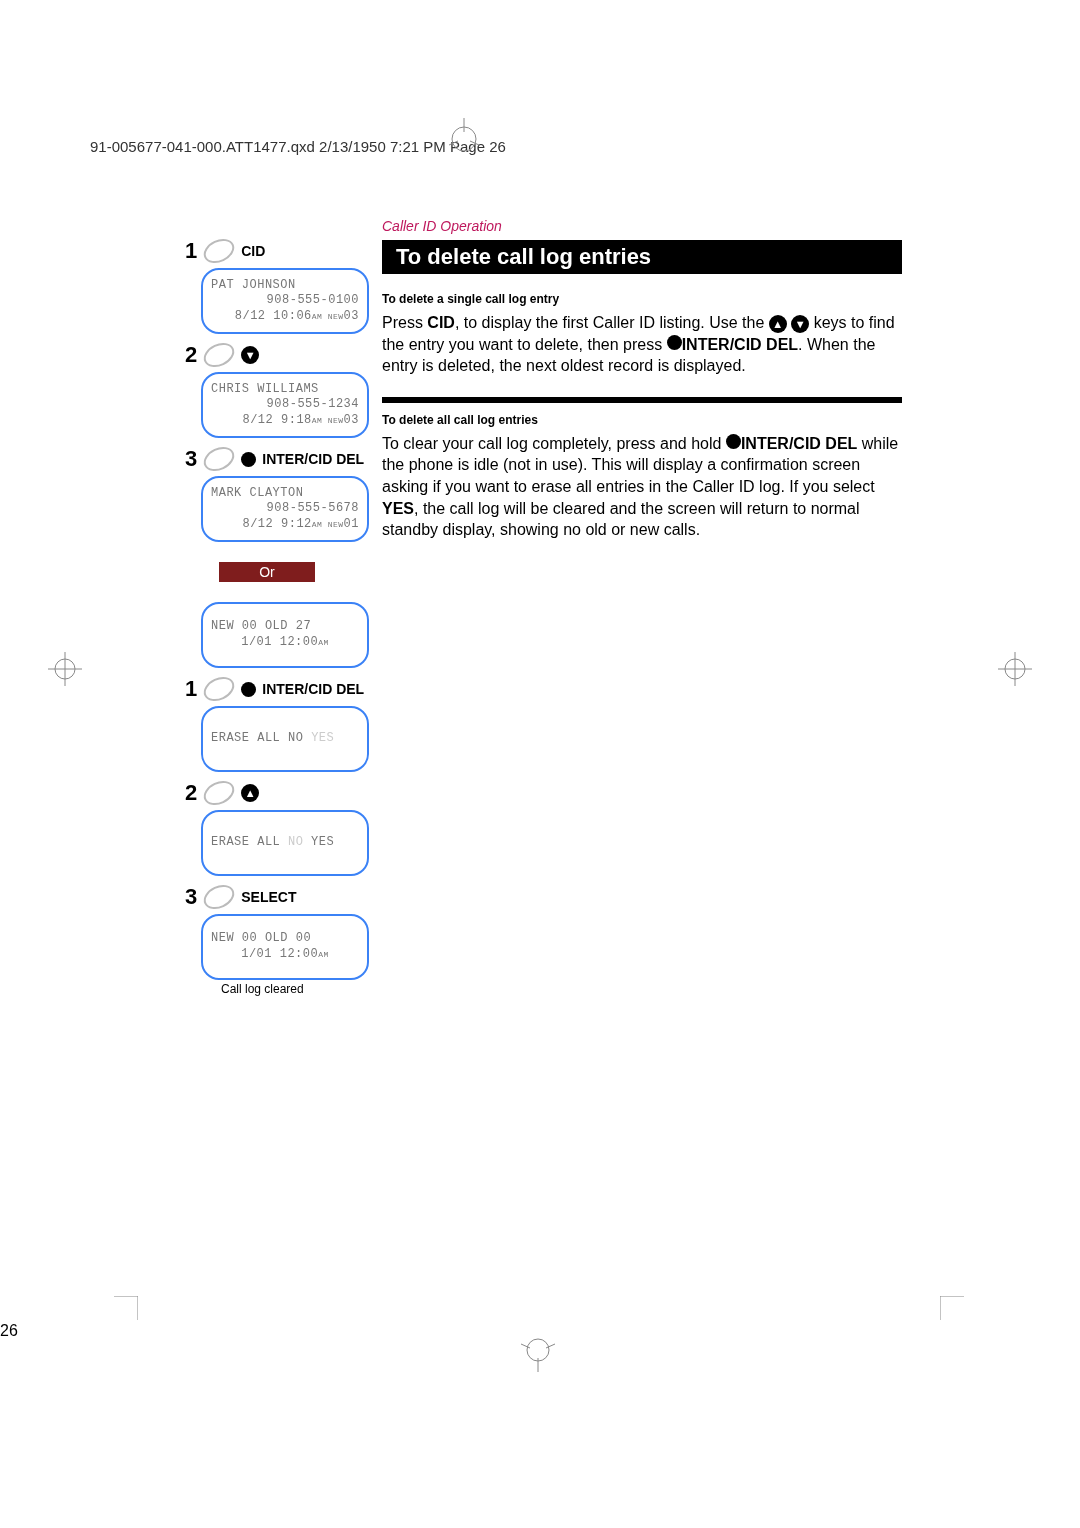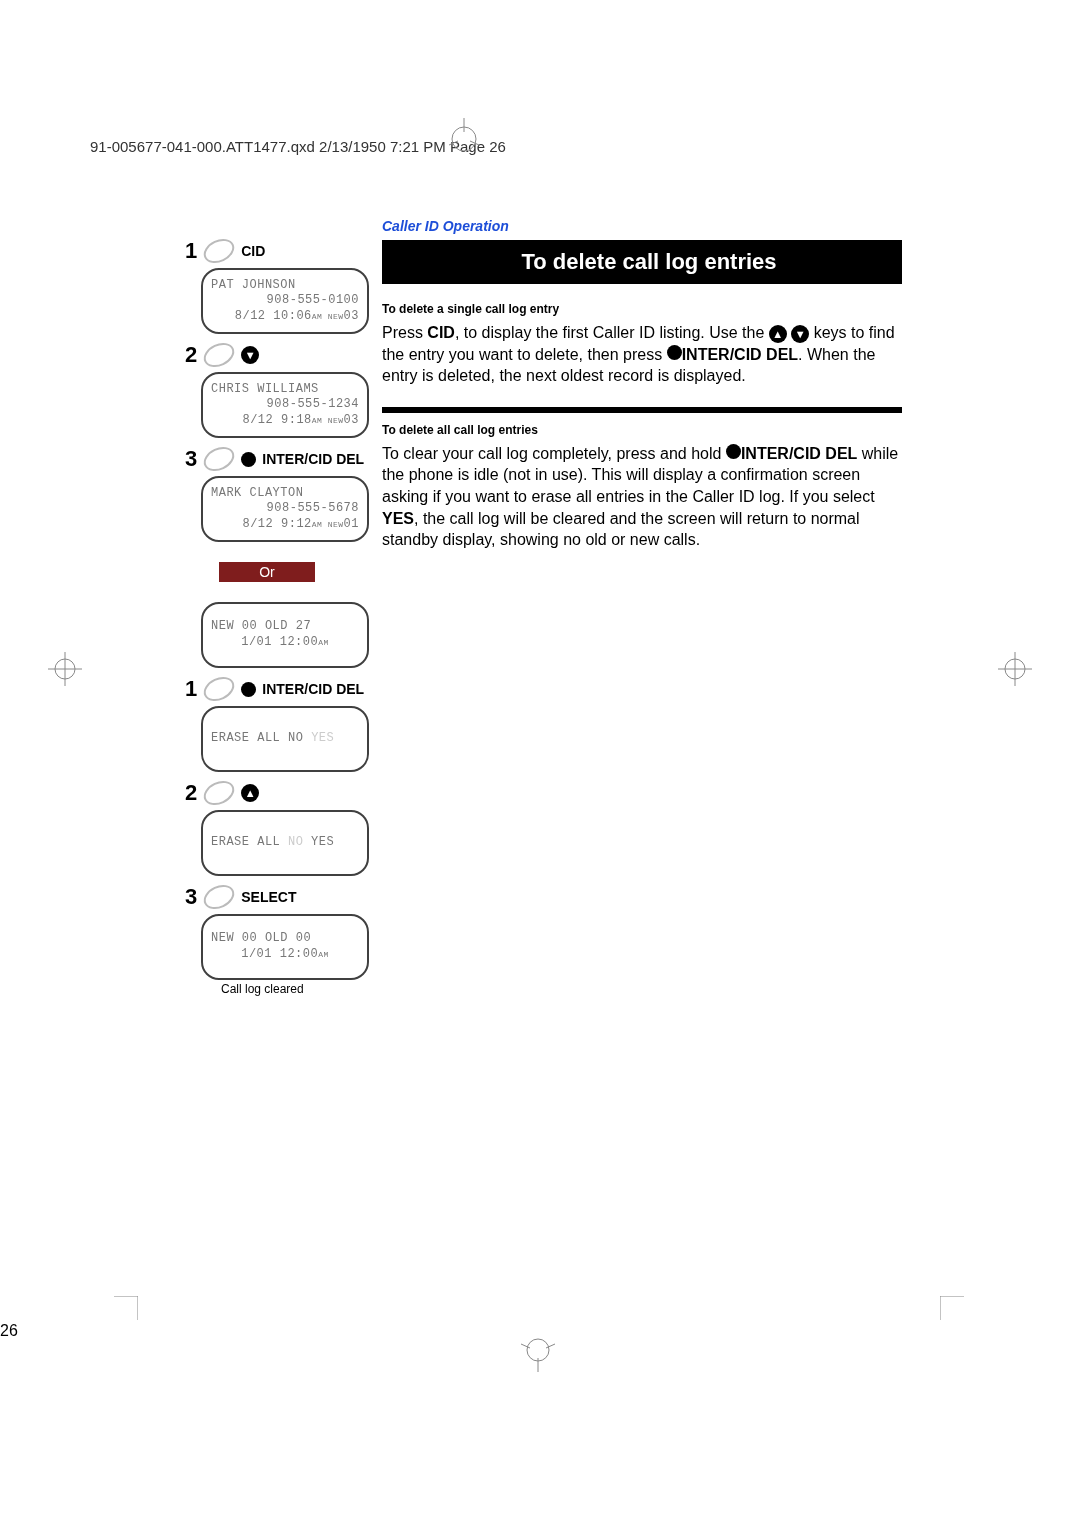--- a/index.html
+++ b/index.html
@@ -36,31 +36,30 @@
   }
   .right-col {
     position: absolute;
     top: 218px;
     left: 382px;
     width: 520px;
   }
 
   .italic-label {
     font-style: italic;
-    font-weight: bold;
+    font-weight: normal;
     font-size: 14px;
-    color: #1d4ed8;
+    color: #be185d;
   }
   .black-strip {
     background: #000;
-    height: 44px;
+    height: 34px;
     width: 100%;
     display: flex;
     align-items: center;
-    justify-content: center;
   }
   .black-strip span {
     color: #fff;
     font-weight: bold;
     font-size: 22px;
     padding-left: 14px;
   }
 
   .subhead {
     font-weight: bold;
@@ -102,21 +101,21 @@
   }
   .arrow-circle {
     width: 18px; height: 18px; background: #000; border-radius: 50%;
     color: #fff; display: inline-flex; align-items: center; justify-content: center;
     font-size: 11px; font-weight: bold;
   }
 
   .lcd {
     margin-top: 4px;
     margin-left: 16px;
-    border: 2px solid #404040;
+    border: 2px solid #3b82f6;
     border-radius: 18px;
     width: 148px;
     height: 54px;
     padding: 4px 8px;
     font-family: "Courier New", monospace;
     letter-spacing: 0.5px;
     font-size: 12px;
     color: #777;
     display: flex;
     flex-direction: column;

